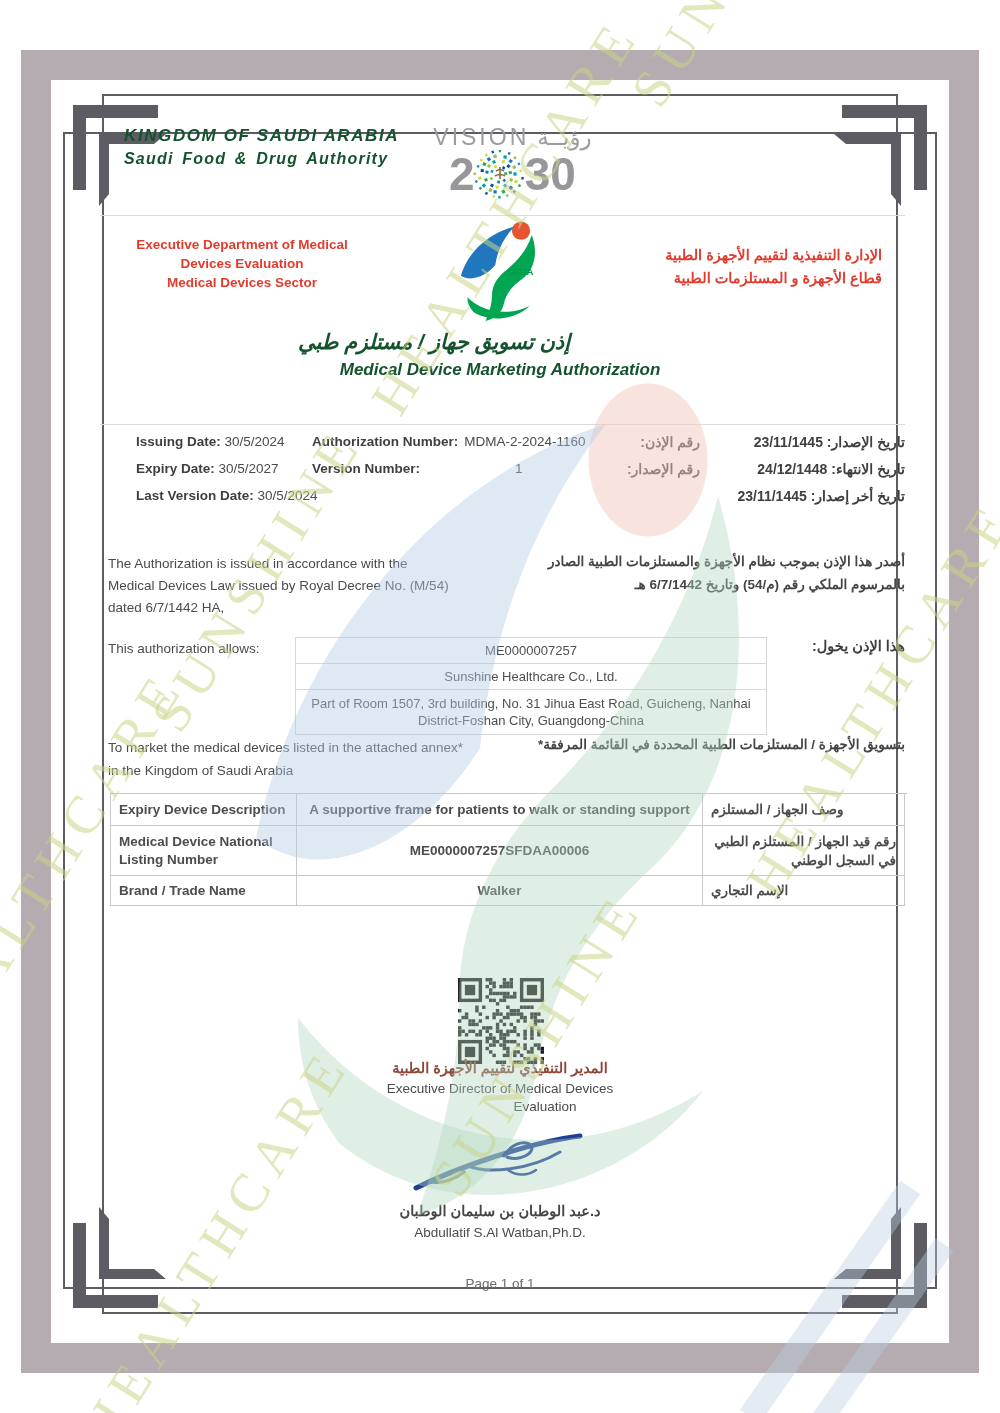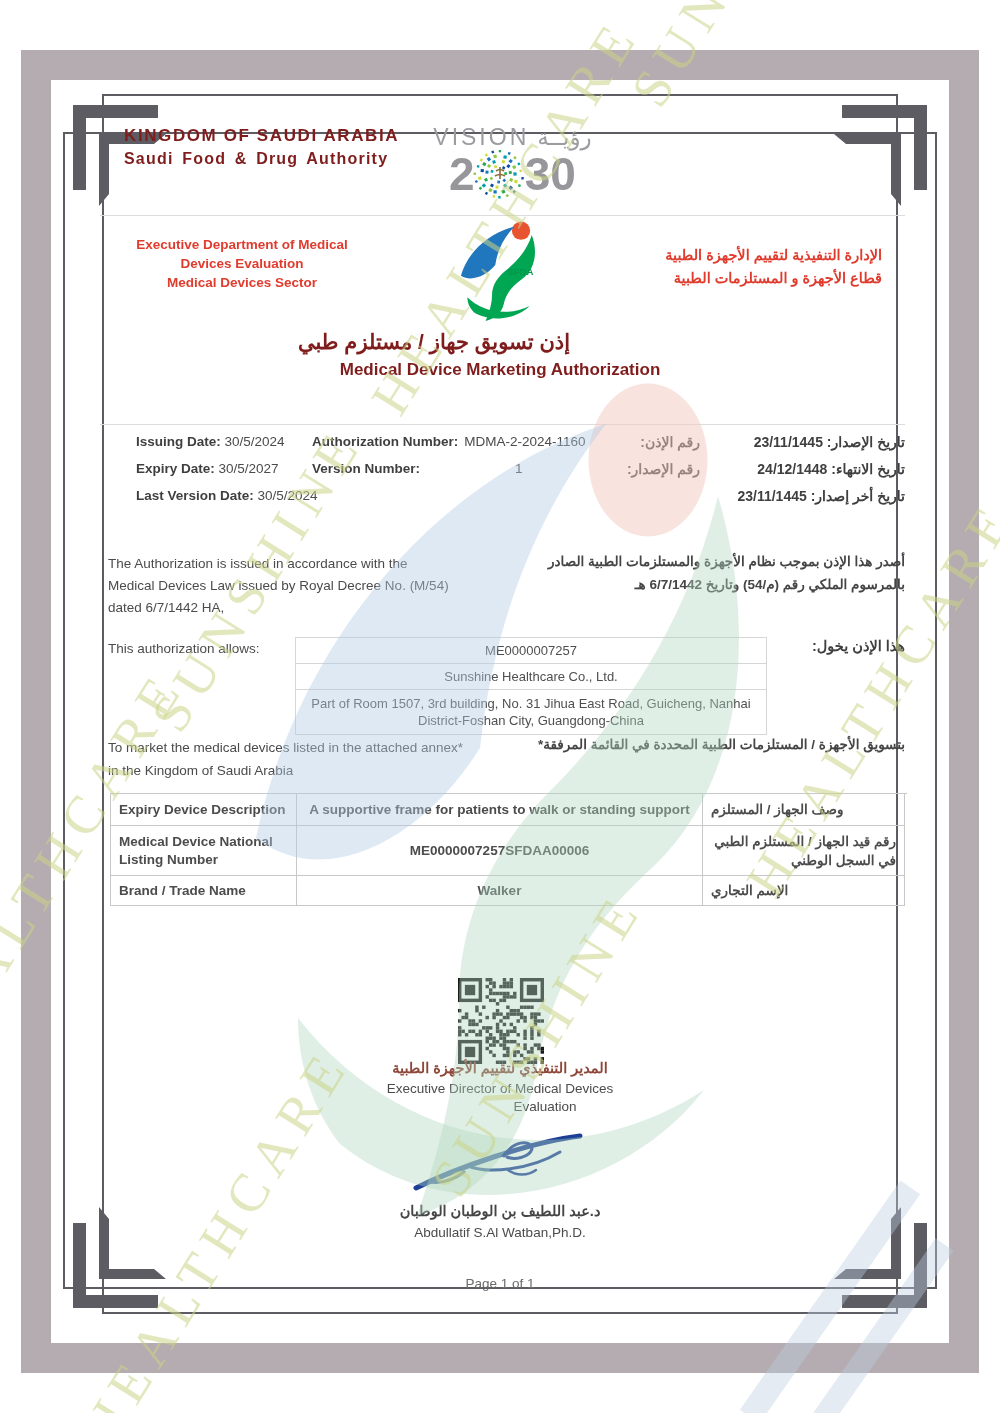--- a/index.html
+++ b/index.html
@@ -4,21 +4,21 @@
 <style>
   html,body{margin:0;padding:0;background:#fff;}
   #page{position:relative;width:1000px;height:1413px;background:#fff;overflow:hidden;
         font-family:"Liberation Sans",sans-serif;color:#4b4b4b;}
   .abs{position:absolute;}
   
   #frame{left:21px;top:50px;width:958px;height:1323px;border:30px solid #b4acb0;box-sizing:border-box;}
   
   #brackets{left:0;top:0;width:1000px;height:1413px;pointer-events:none;}
   
-  .blue{color:#7f1d1d;}
+  .blue{color:#14532d;font-style:italic;}
   .red{color:#e03c2e;}
   #org-en1{left:124px;top:126px;font-size:17px;font-weight:bold;letter-spacing:1.6px;}
   #org-en2{left:124px;top:150px;font-size:16px;font-weight:bold;letter-spacing:1.2px;word-spacing:3px;}
   #org-ar{right:118px;top:120px;text-align:right;font-size:21px;font-weight:bold;line-height:30px;}
   #vision{left:425px;top:124px;width:175px;text-align:center;color:#9b9ba0;}
   #vision .v-row1{font-size:23px;letter-spacing:3px;display:flex;justify-content:center;gap:8px;align-items:baseline;}
   #vision .v-row2{display:flex;justify-content:center;align-items:center;margin-top:-4px;}
   #vision .v-digit{font-size:46px;font-weight:bold;color:#97979b;line-height:46px;}
   #divider1{left:100px;top:215px;width:805px;height:1px;background:#dcdcdc;}
   #divider2{left:100px;top:424px;width:805px;height:1px;background:#dcdcdc;}
@@ -435,21 +435,21 @@
   <div class="abs" id="sig-title-en2">Evaluation</div>
   <svg class="abs" id="sig" width="180" height="78" viewBox="0 0 180 78">
     <g stroke="#1d3f96" fill="none" stroke-linecap="round">
       <path d="M8,66 C48,46 122,20 172,14" stroke-width="5"></path>
       <path d="M60,44 C80,52 122,48 152,30" stroke-width="3"></path>
       <path d="M96,34 C104,20 122,16 124,27 C121,36 106,38 99,35" stroke-width="3"></path>
       <path d="M100,48 C108,54 120,54 128,48" stroke-width="2.4"></path>
       <path d="M22,60 C36,62 48,56 56,50" stroke-width="3"></path>
     </g>
   </svg>
-  <div class="abs" id="sig-name-ar" dir="rtl">د.عبد اللطيف بن الوطبان الوطبان</div>
+  <div class="abs" id="sig-name-ar" dir="rtl">د.عبد الوطبان بن سليمان الوطبان</div>
   <div class="abs" id="sig-name-en">Abdullatif S.Al Watban,Ph.D.</div>
 
   <div class="abs" id="page-num">Page 1 of 1</div>
 
   <svg class="abs" id="giant-logo" width="700" height="900" viewBox="0 0 100 100" preserveAspectRatio="none">
     <circle cx="64" cy="10" r="8.5" fill="rgba(244,199,190,0.50)"></circle>
     <path d="M8,52 C14,30 34,12 58,6 C48,16 42,28 40,42 C32,52 18,58 8,52 Z" fill="rgba(176,203,228,0.42)"></path>
     <path d="M74,14 C80,30 77,46 65,55 C55,62 50,69 48,78 C46,87 39,92 31,94 C35,85 37,77 37,70 C37,60 43,52 51,46 C61,38 70,27 74,14 Z" fill="rgba(175,216,190,0.40)"></path>
     <path d="M14,72 C28,86 52,90 72,80 C60,92 36,96 20,86 C16,82 14,77 14,72 Z" fill="rgba(175,216,190,0.40)"></path>
   </svg>

